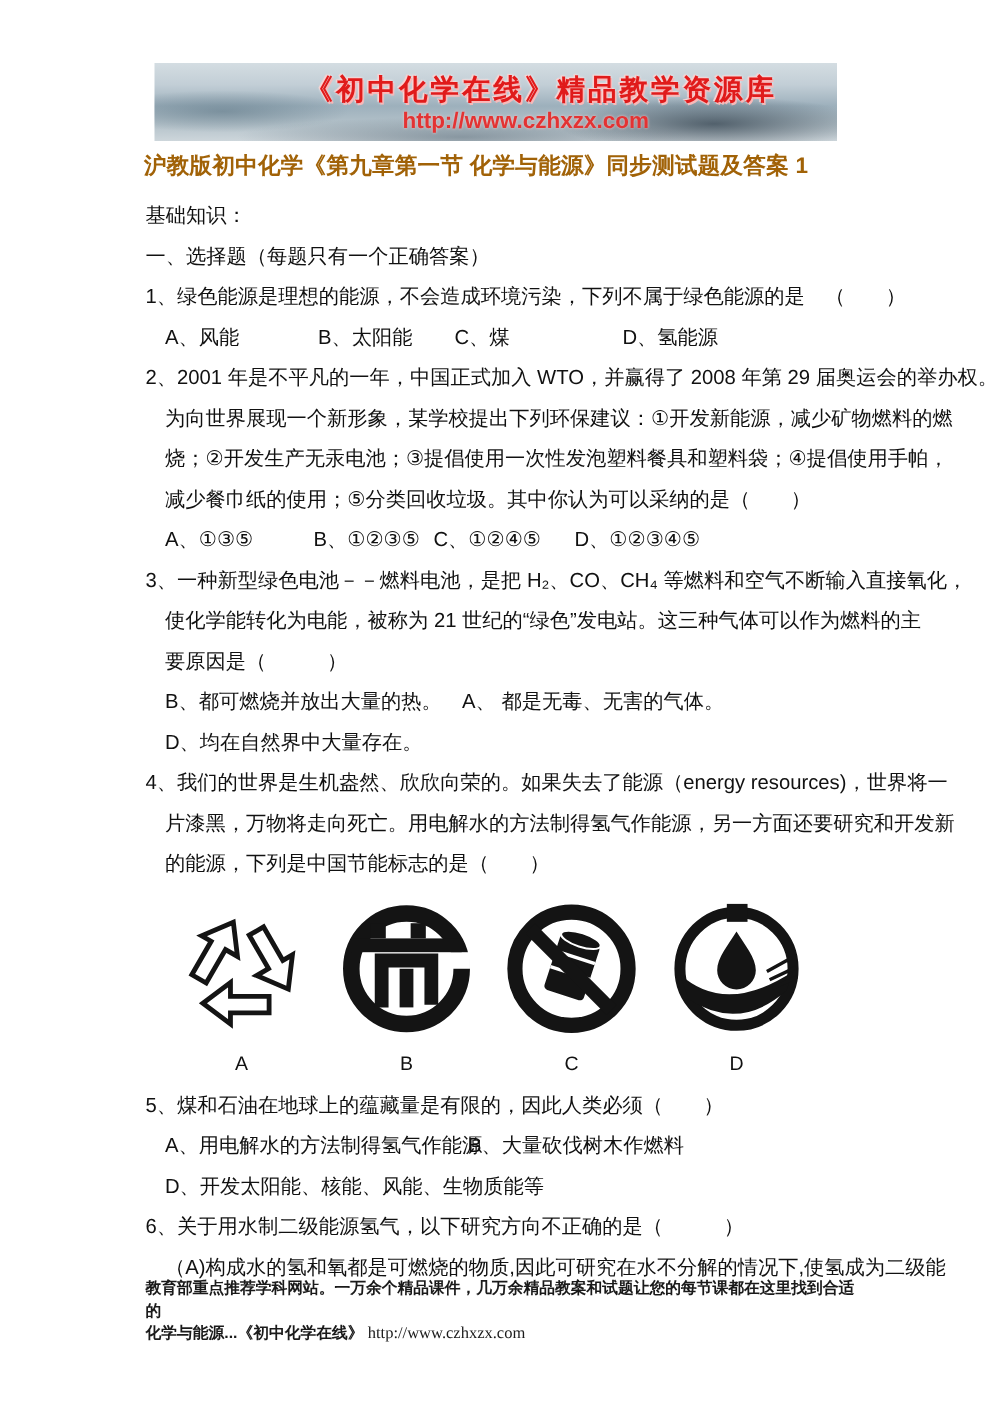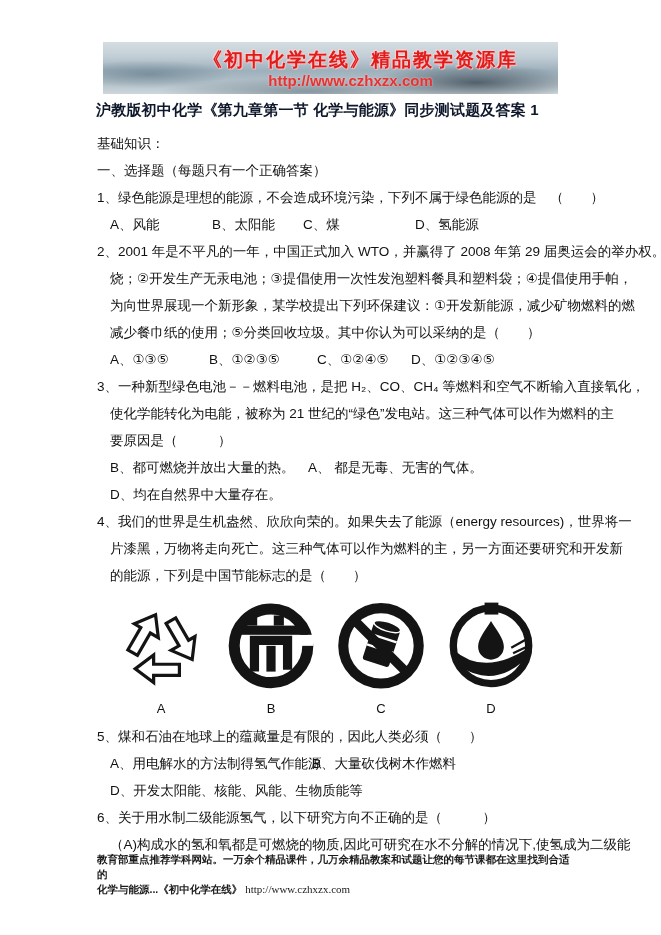--- a/index.html
+++ b/index.html
@@ -32,38 +32,38 @@
   }
   .banner-url {
     font-size: 15px; font-weight: bold; color: #e33333;
     text-shadow: 0 0 2px #f7caca;
     margin-top: -1px; padding-left: 40px;
   }
 
   
   .doc-title {
     position: absolute; left: 96px; top: 101px; width: 480px;
-    font-size: 15px; font-weight: bold; color: #0f172a;
+    font-size: 15px; font-weight: bold; color: #a16207;
     letter-spacing: 0.2px; margin: 0;
   }
   .content {
     position: absolute; left: 97px; top: 130px; width: 470px;
   }
   .content p { margin: 0; font-size: 13.5px; line-height: 27px; white-space: nowrap; }
   .cont { padding-left: 13px; }
   .opts { padding-left: 13px; display: flex; }
   .opts span { display: inline-block; }
 
   .q1opts span:nth-child(1){ width: 102px; }
   .q1opts span:nth-child(2){ width: 91px; }
   .q1opts span:nth-child(3){ width: 112px; }
 
   .q2opts span:nth-child(1){ width: 82px; }
   .q2opts span:nth-child(2){ width: 80px; margin-left: 17px; }
-  .q2opts span:nth-child(3){ width: 94px; margin-left: 28px; }
+  .q2opts span:nth-child(3){ width: 94px; }
 
   .q3opts span:nth-child(1){ width: 198px; }
   .q5opts span:nth-child(1){ width: 202px; }
 
   
   .icons-row {
     display: flex; justify-content: space-between;
     padding: 6px 30px 0 18px; height: 102px;
   }
   .icon-cell { width: 92px; height: 98px; display: flex; justify-content: center; }
@@ -101,43 +101,43 @@
 
     <p>1、绿色能源是理想的能源，不会造成环境污染，下列不属于绿色能源的是　（　　）</p>
     <p class="opts q1opts">
       <span>A、风能</span>
       <span>B、太阳能</span>
       <span>C、煤</span>
       <span>D、氢能源</span>
     </p>
 
     <p>2、2001 年是不平凡的一年，中国正式加入 WTO，并赢得了 2008 年第 29 届奥运会的举办权。</p>
+    <p class="cont">为向世界展现一个新形象，某学校提出下列环保建议：①开发新能源，减少矿物燃料的燃</p>
     <p class="cont">烧；②开发生产无汞电池；③提倡使用一次性发泡塑料餐具和塑料袋；④提倡使用手帕，</p>
-    <p class="cont">为向世界展现一个新形象，某学校提出下列环保建议：①开发新能源，减少矿物燃料的燃</p>
     <p class="cont">减少餐巾纸的使用；⑤分类回收垃圾。其中你认为可以采纳的是（　　）</p>
     <p class="opts q2opts">
       <span>A、①③⑤</span>
       <span>B、①②③⑤</span>
       <span>C、①②④⑤</span>
       <span>D、①②③④⑤</span>
     </p>
 
     <p>3、一种新型绿色电池－－燃料电池，是把 H₂、CO、CH₄ 等燃料和空气不断输入直接氧化，</p>
     <p class="cont">使化学能转化为电能，被称为 21 世纪的“绿色”发电站。这三种气体可以作为燃料的主</p>
     <p class="cont">要原因是（　　　）</p>
     <p class="opts q3opts">
       <span>B、都可燃烧并放出大量的热。</span>
       <span>A、 都是无毒、无害的气体。</span>
     </p>
     <p class="opts q3opts">
       <span>D、均在自然界中大量存在。</span>
     </p>
 
     <p>4、我们的世界是生机盎然、欣欣向荣的。如果失去了能源（energy resources)，世界将一</p>
-    <p class="cont">片漆黑，万物将走向死亡。这三种气体可以作为燃料的主，另一方面还要研究和开发新</p>
+    <p class="cont">片漆黑，万物将走向死亡。用电解水的方法制得氢气作能源，另一方面还要研究和开发新</p>
     <p class="cont">的能源，下列是中国节能标志的是（　　）</p>
 
     <div class="icons-row">
       <div class="icon-cell">
         <svg width="92" height="98" viewBox="0 0 100 104">
           <g fill="#ffffff" stroke="#141414" stroke-width="3.5" stroke-linejoin="miter">
             <polygon points="70,74 70,86 42,86 42,94 22,79 42,64 42,74"></polygon>
             <polygon points="70,74 70,86 42,86 42,94 22,79 42,64 42,74" transform="rotate(120 50 56)"></polygon>
             <polygon points="70,74 70,86 42,86 42,94 22,79 42,64 42,74" transform="rotate(240 50 56)"></polygon>
           </g>

